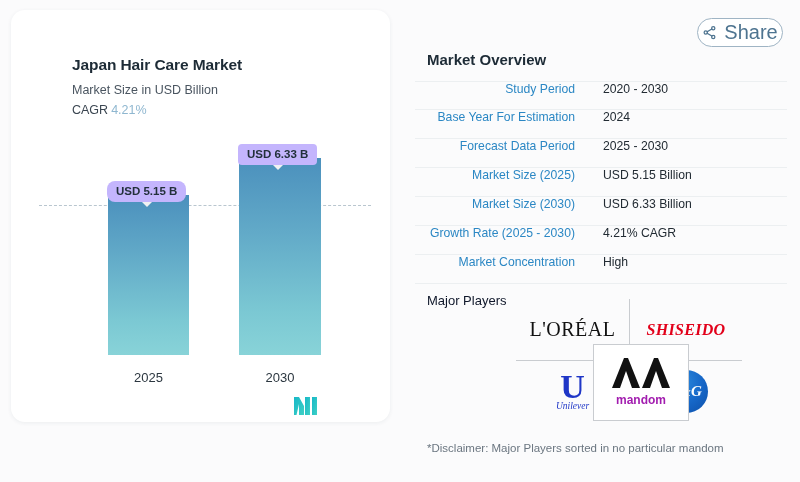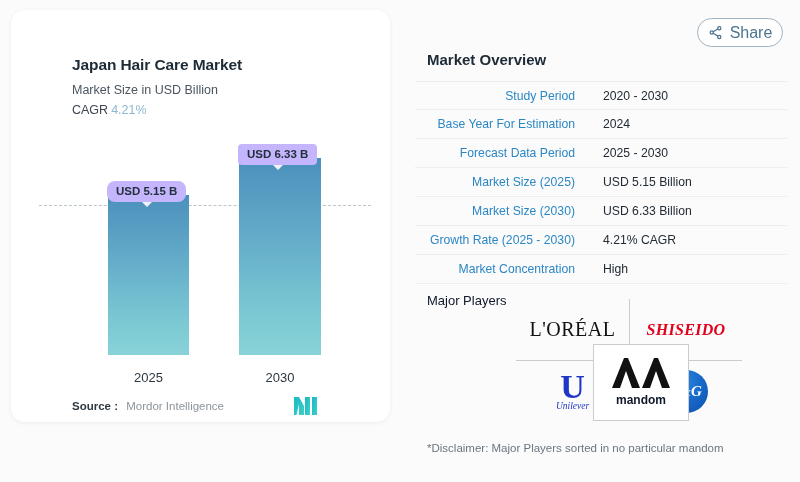--- a/index.html
+++ b/index.html
@@ -11,21 +11,21 @@
   }
   #root { position:relative; width:800px; height:482px; }
 
   
   .share-btn {
     position:absolute; top:18px; left:697px;
     width:86px; height:29px;
     border:1px solid #9fb4c4; border-radius:15px;
     background:#ffffff;
     display:flex; align-items:center; justify-content:center; gap:7px;
-    color:#4e7490; font-size:16px; cursor:pointer;
+    color:#4e7490; font-size:20px; cursor:pointer;
   }
   .share-btn svg { display:block; }
 
   
   .chart-card {
     position:absolute; left:11px; top:10px;
     width:379px; height:412px;
     background:#ffffff; border-radius:14px;
     box-shadow:0 1px 4px rgba(30,50,70,.07);
   }
@@ -80,21 +80,21 @@
   .source-row b { color:#2f3a44; font-weight:bold; }
   .mi-logo { position:absolute; left:283px; top:387px; }
 
   
   .panel-title {
     position:absolute; left:427px; top:51px;
     font-size:15px; font-weight:bold; color:#1d2b36;
   }
   .ov-table { position:absolute; left:415px; top:81px; width:372px; }
   .ov-row {
-    display:flex; align-items:center;
+    display:flex; align-items:flex-start;
     height:29px; border-bottom:1px solid #eceff1;
   }
   .ov-row:first-child { border-top:1px solid #eceff1; }
   .ov-label {
     width:160px; text-align:right; padding-right:0;
     font-size:12.2px; color:#2b87c4; white-space:nowrap;
   }
   .ov-value {
     flex:1; padding-left:28px;
     font-size:12.2px; color:#222b33; white-space:nowrap;
@@ -131,21 +131,21 @@
     background:radial-gradient(circle at 32% 28%, #2f8fe0 0%, #1667c8 55%, #0d4fa8 100%);
     display:flex; align-items:center; justify-content:center;
     color:#fff; font-family:"Liberation Serif", serif; font-weight:bold; font-style:italic; font-size:15px;
   }
   .mandom-box {
     position:absolute; left:77px; top:45px;
     width:96px; height:77px;
     background:#ffffff; border:1px solid #c9ccd0;
     display:flex; flex-direction:column; align-items:center; justify-content:center;
   }
-  .mandom-text { font-size:12px; font-weight:bold; color:#0f172a; margin-top:1px; }
+  .mandom-text { font-size:12px; font-weight:bold; color:#a21caf; margin-top:1px; }
 
   .disclaimer {
     position:absolute; left:427px; top:442px;
     font-size:11.5px; color:#6b7680;
   }
 </style>
 </head>
 <body>
 
 <div id="root">
@@ -178,24 +178,20 @@
       <div class="bar" style="left:97px; width:81px; height:160px;"></div>
       <div class="bar-label" style="left:96px; top:171px;border-radius:8px;">USD 5.15 B</div>
 
       <div class="bar" style="left:228px; width:82px; height:197px;"></div>
       <div class="bar-label" style="left:227px; top:134px;">USD 6.33 B</div>
     </div>
 
     <div class="x-tick" style="left:97px; width:81px;">2025</div>
     <div class="x-tick" style="left:228px; width:82px;">2030</div>
 
-    <div class="source-row">
-      <b>Source :</b>
-      <span style="margin-left:5px;">Mordor Intelligence</span>
-    </div>
 
     <div class="mi-logo">
       <svg width="26" height="18" viewBox="0 0 26 18">
         <defs>
           <linearGradient id="mig" x1="0" y1="0" x2="1" y2="1">
             <stop offset="0" stop-color="#17b8c8"></stop>
               <stop offset="1" stop-color="#3fd0c4"></stop>
           </linearGradient>
         </defs>
         <polygon points="0,18 0,0 5,0 10,9 10,18 5,18 5,7 2.5,18" fill="url(#mig)"></polygon>

